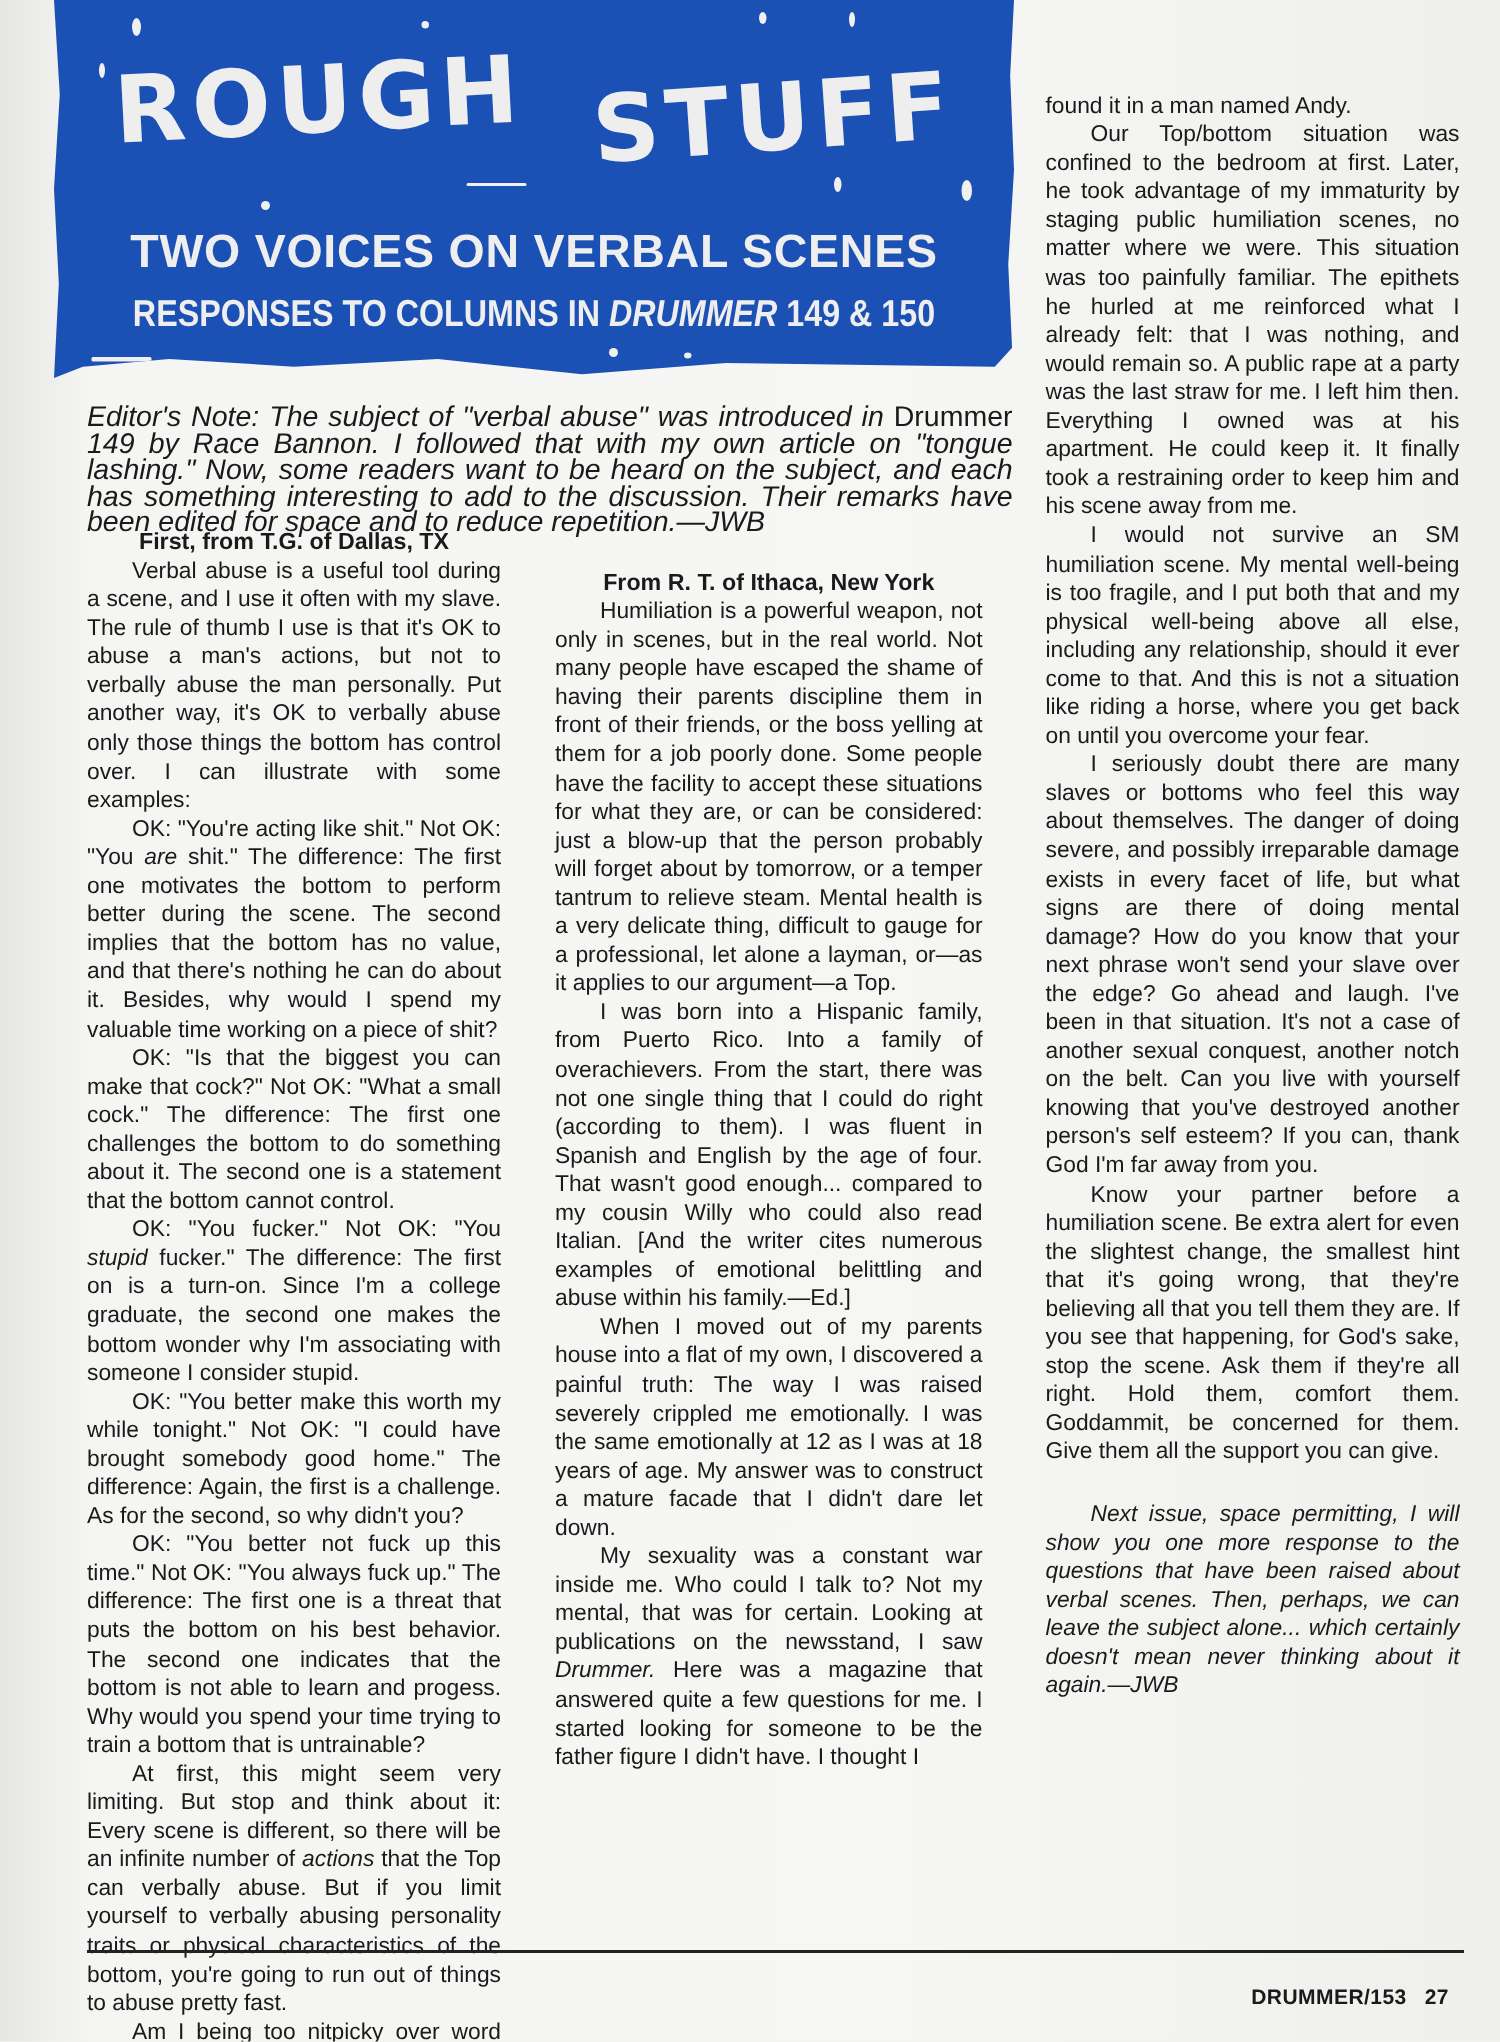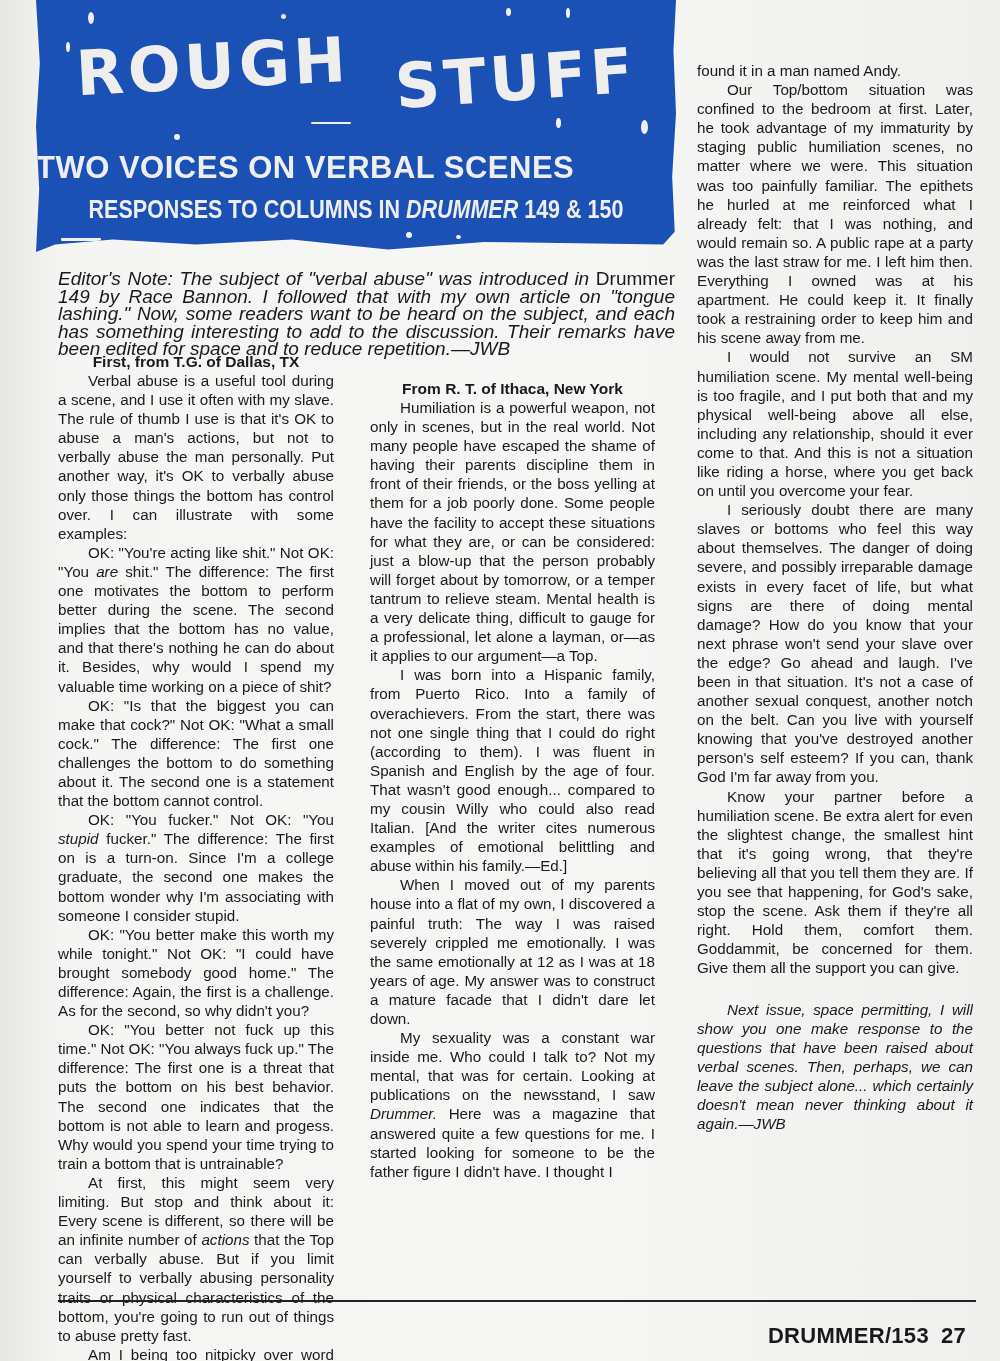--- a/index.html
+++ b/index.html
@@ -24,21 +24,21 @@
     .banner-speck { position: absolute; background: #f0f0f0; border-radius: 50%; }
     .banner-title {
       position: absolute; left: 0; right: 0; top: 30px;
       text-align: center;
       font-family: "DejaVu Sans", sans-serif; font-weight: bold;
       font-size: 62px; letter-spacing: 4px; color: #eeeeee;
     }
     .banner-title .w1 { display: inline-block; transform: rotate(-3deg); margin-right: 44px; }
     .banner-title .w2 { display: inline-block; transform: rotate(-4deg) translateY(12px); }
     .banner-sub1 {
-      position: absolute; left: 0; right: 0; top: 150px; 
+      position: absolute; left: 0; right: 0; top: 150px; text-align: center;
       font-family: "Liberation Sans", sans-serif; font-weight: bold;
       font-size: 31px; color: #eeeeee; letter-spacing: 0.5px;
     }
     .banner-sub2 {
       position: absolute; left: 0; right: 0; top: 195px; text-align: center;
       font-family: "Liberation Sans", sans-serif; font-weight: bold;
       font-size: 25px; color: #eeeeee; transform: scaleX(0.86);
     }
     .banner-sub2 i { font-style: italic; }
 
@@ -63,21 +63,21 @@
     .gap-sm { height: 22px; }
 
     .rule {
       position: absolute; height: 2px; background: #222;
     }
     .closing {
       font-style: italic;
     }
     .folio {
       position: absolute; right: 34px; top: 1323px;
-      font-weight: bold; font-size: 22px; letter-spacing: 0.3px;
+      font-weight: bold; font-size: 14px; letter-spacing: 0.3px;
     }
     .folio span + span { margin-left: 12px; }
   </style>
 </head>
 <body>
 
 <div class="page-shade"></div>
 
 <div class="banner">
   <span class="banner-speck" style="left:52px;top:12px;width:6px;height:12px;"></span>
@@ -125,17 +125,17 @@
   <p><span>My sexuality was a constant war inside me. Who could I talk to? Not my mental, that was for certain. Looking at publications on the newsstand, I saw </span><i>Drummer.</i><span> Here was a magazine that answered quite a few questions for me. I started looking for someone to be the father figure I didn't have. I thought I</span></p>
 </div>
 
 <div class="col col3">
   <p class="noindent">found it in a man named Andy.</p>
   <p>Our Top/bottom situation was confined to the bedroom at first. Later, he took advantage of my immaturity by staging public humiliation scenes, no matter where we were. This situation was too painfully familiar. The epithets he hurled at me reinforced what I already felt: that I was nothing, and would remain so. A public rape at a party was the last straw for me. I left him then. Everything I owned was at his apartment. He could keep it. It finally took a restraining order to keep him and his scene away from me.</p>
   <p>I would not survive an SM humiliation scene. My mental well-being is too fragile, and I put both that and my physical well-being above all else, including any relationship, should it ever come to that. And this is not a situation like riding a horse, where you get back on until you overcome your fear.</p>
   <p>I seriously doubt there are many slaves or bottoms who feel this way about themselves. The danger of doing severe, and possibly irreparable damage exists in every facet of life, but what signs are there of doing mental damage? How do you know that your next phrase won't send your slave over the edge? Go ahead and laugh. I've been in that situation. It's not a case of another sexual conquest, another notch on the belt. Can you live with yourself knowing that you've destroyed another person's self esteem? If you can, thank God I'm far away from you.</p>
   <p>Know your partner before a humiliation scene. Be extra alert for even the slightest change, the smallest hint that it's going wrong, that they're believing all that you tell them they are. If you see that happening, for God's sake, stop the scene. Ask them if they're all right. Hold them, comfort them. Goddammit, be concerned for them. Give them all the support you can give.</p>
   <div class="gap-sm"></div>
-  <p class="closing">Next issue, space permitting, I will show you one make response to the questions that have been raised about verbal scenes. Then, perhaps, we can leave the subject alone... which certainly doesn't mean never thinking about it again.—JWB</p>
+  <p class="closing">Next issue, space permitting, I will show you one more response to the questions that have been raised about verbal scenes. Then, perhaps, we can leave the subject alone... which certainly doesn't mean never thinking about it again.—JWB</p>
 </div>
 
 <div class="rule" style="left:58px;top:1300px;width:918px;"></div>
 <div class="folio"><span>DRUMMER/153</span><span>27</span></div>
 
 </body></html>

